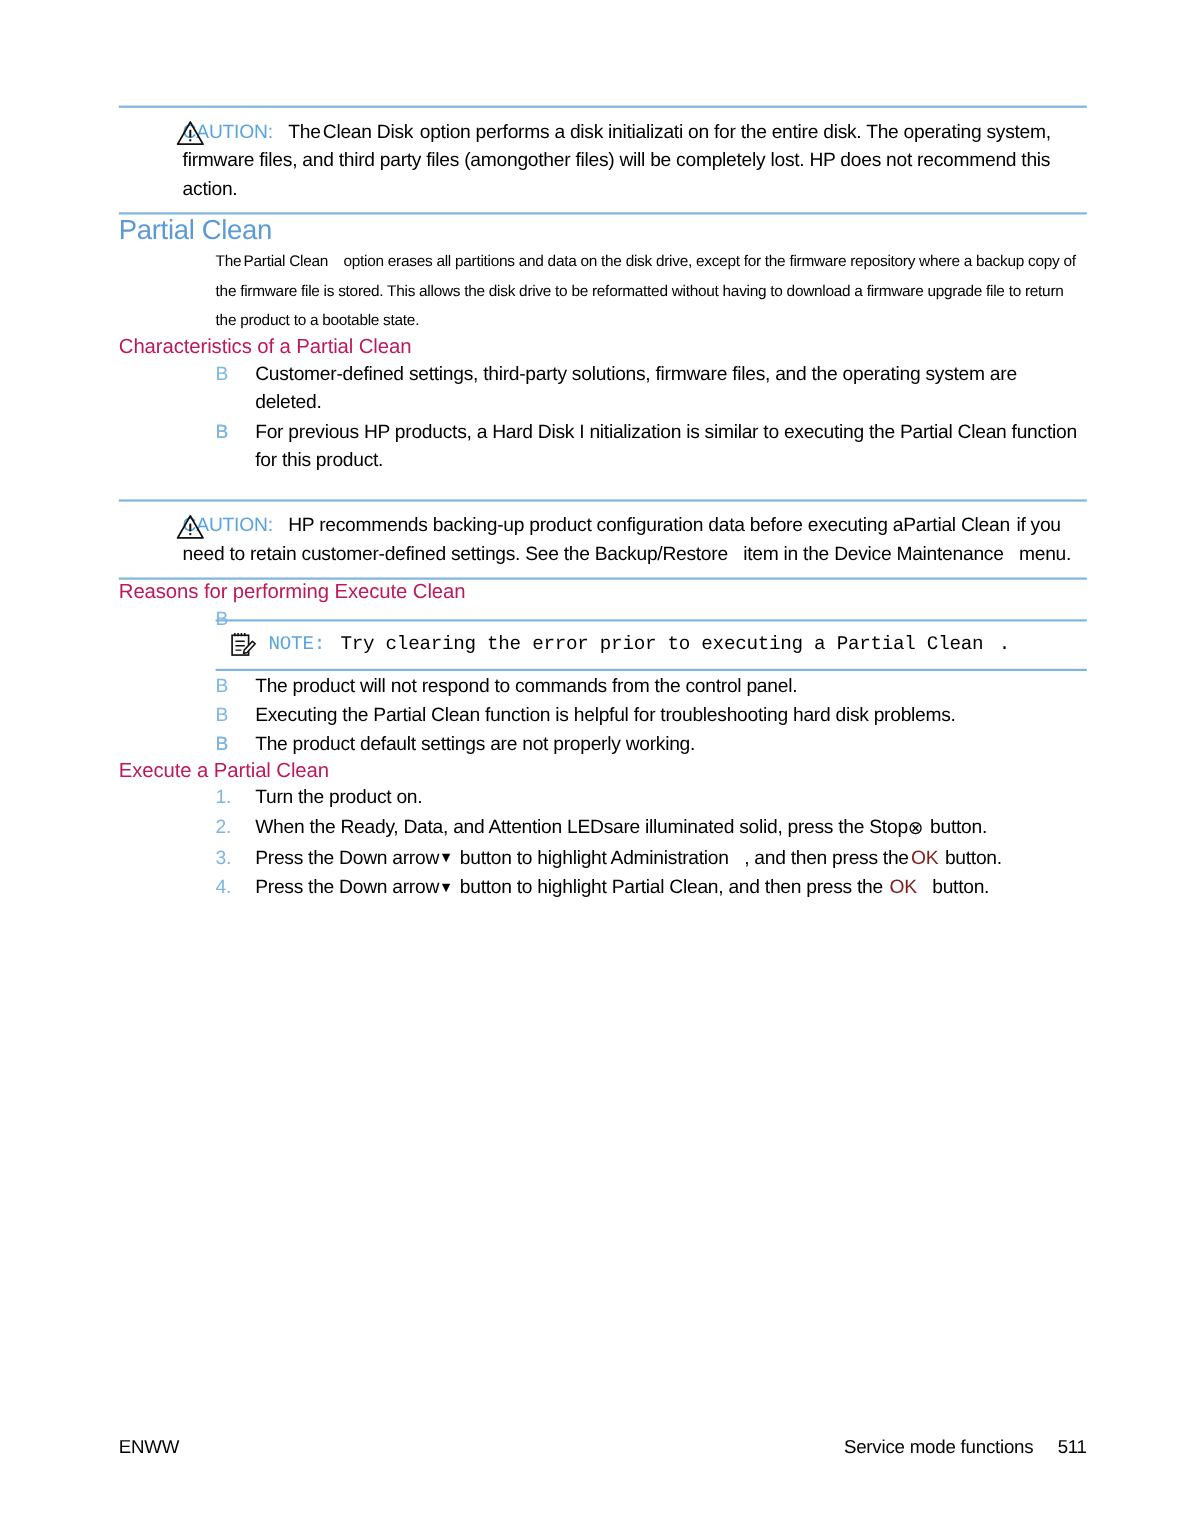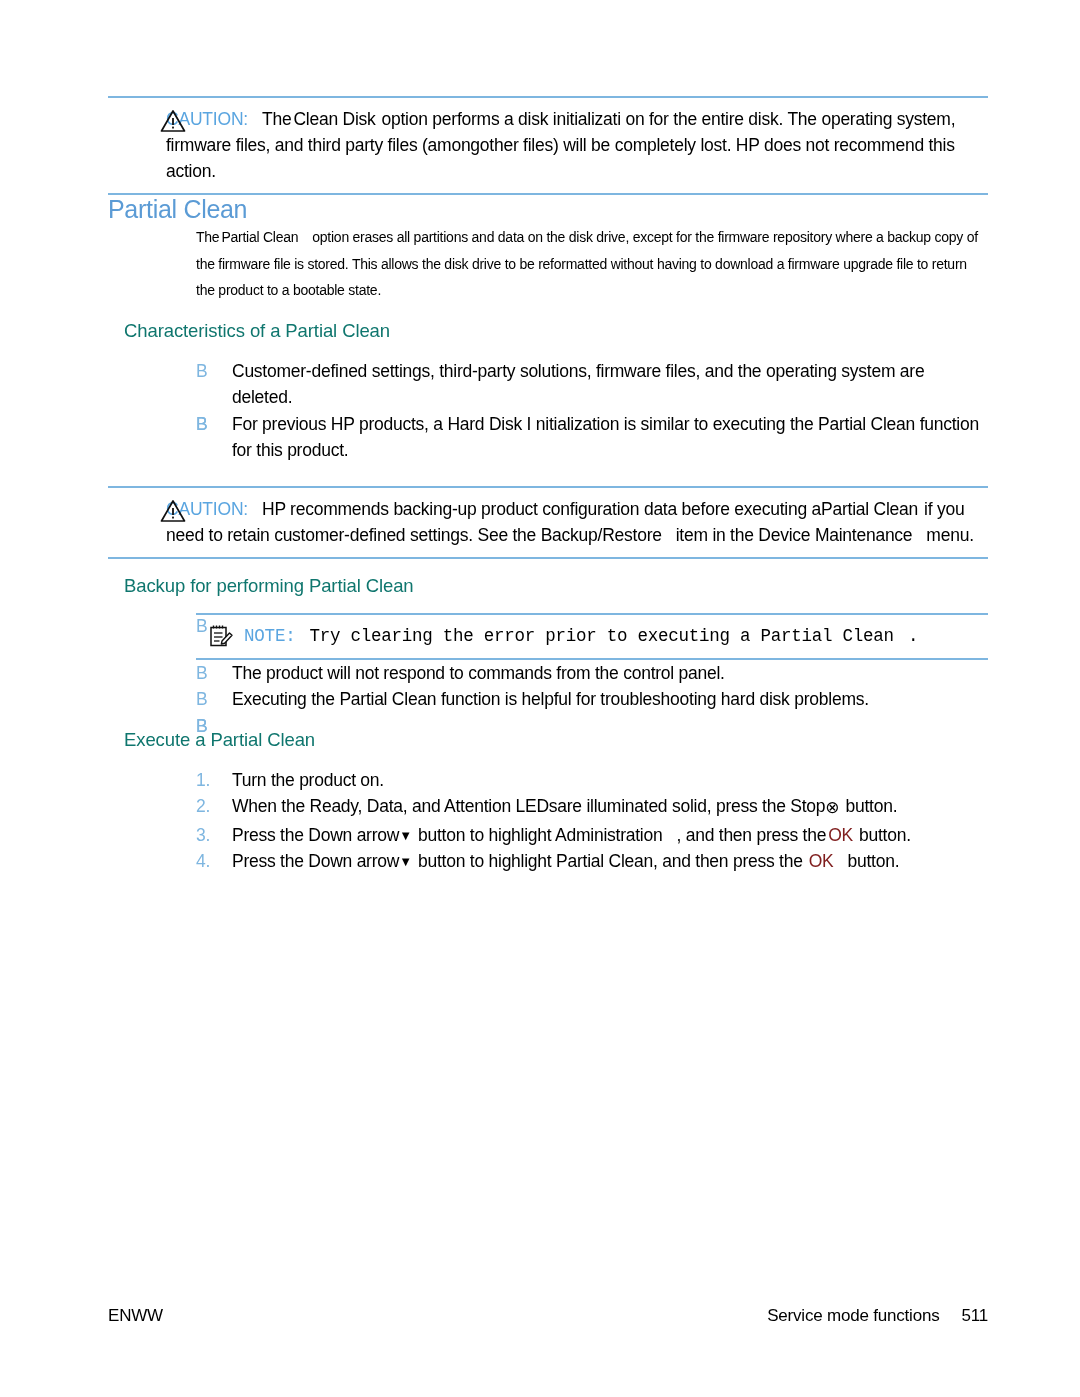--- a/index.html
+++ b/index.html
@@ -66,25 +66,25 @@
   
   h1.sect {
     color: #5b9bd5;
     font-size: 25px;
     font-weight: normal;
     letter-spacing: -0.3px;
     margin: 0;
     padding: 0;
   }
   h2.sub {
-    color: #0f766e;
+    color: #be185d;
     font-size: 18.5px;
     font-weight: normal;
     letter-spacing: -0.1px;
-    margin: 16px;
+    margin: 0;
     padding: 0;
   }
 
   
   p.body {
     font-size: 14px;
     line-height: 26.5px;
     letter-spacing: -0.25px;
     margin: 0;
     padding: 0;
@@ -202,21 +202,21 @@
           <path d="M13 2 L24.5 22 L1.5 22 Z" fill="none" stroke="#111111" stroke-width="1.7" stroke-linejoin="round"></path>
           <rect x="12.1" y="9" width="1.8" height="7" fill="#111111"></rect>
           <rect x="12.1" y="17.6" width="1.8" height="1.9" fill="#111111"></rect>
         </svg>
       </span>
       <div class="admon-body">
         <span class="admon-label">CAUTION:</span><span class="gap"></span><span>HP recommends backing-up product configuration data before executing a</span><span>Partial Clean</span><span class="gap-sm"></span><span>if you need to retain customer-defined settings. See th</span><span>e Backup/Restore</span><span class="gap"></span><span>item in the Device Maintenance</span><span class="gap"></span><span>menu.</span>
       </div>
     </div>
 
-    <h2 class="sub mt-24">Backup for performing Partial Clean</h2>
+    <h2 class="sub mt-24">Reasons for performing Execute Clean</h2>
 
     <ul class="blist mt-18">
       <li>
         <span class="marker">B</span>
       </li>
     </ul>
 
     <div class="admon mt-14" style="margin-left:88px;font-family:Liberation Mono, monospace;">
       <span class="admon-icon" style="left:12px; top:9px;">
         <svg width="26" height="24" viewBox="0 0 26 24">
@@ -243,20 +243,21 @@
       </li>
       <li class="mt-12">
         <span class="marker">B</span>
         <span>Executing the Partial Clean function is helpful for troubleshooting hard disk problems.</span>
       </li>
       <li class="mt-12">
         <span class="marker">B</span>
       </li>
       <li class="mt-12">
         <span class="marker">B</span>
+        <span>The product default settings are not properly working.</span>
       </li>
     </ul>
 
     <h2 class="sub mt-24">Execute a Partial Clean</h2>
 
     <ol class="nlist mt-18">
       <li>
         <span class="marker">1.</span>
         <span>Turn the product on.</span>
       </li>

